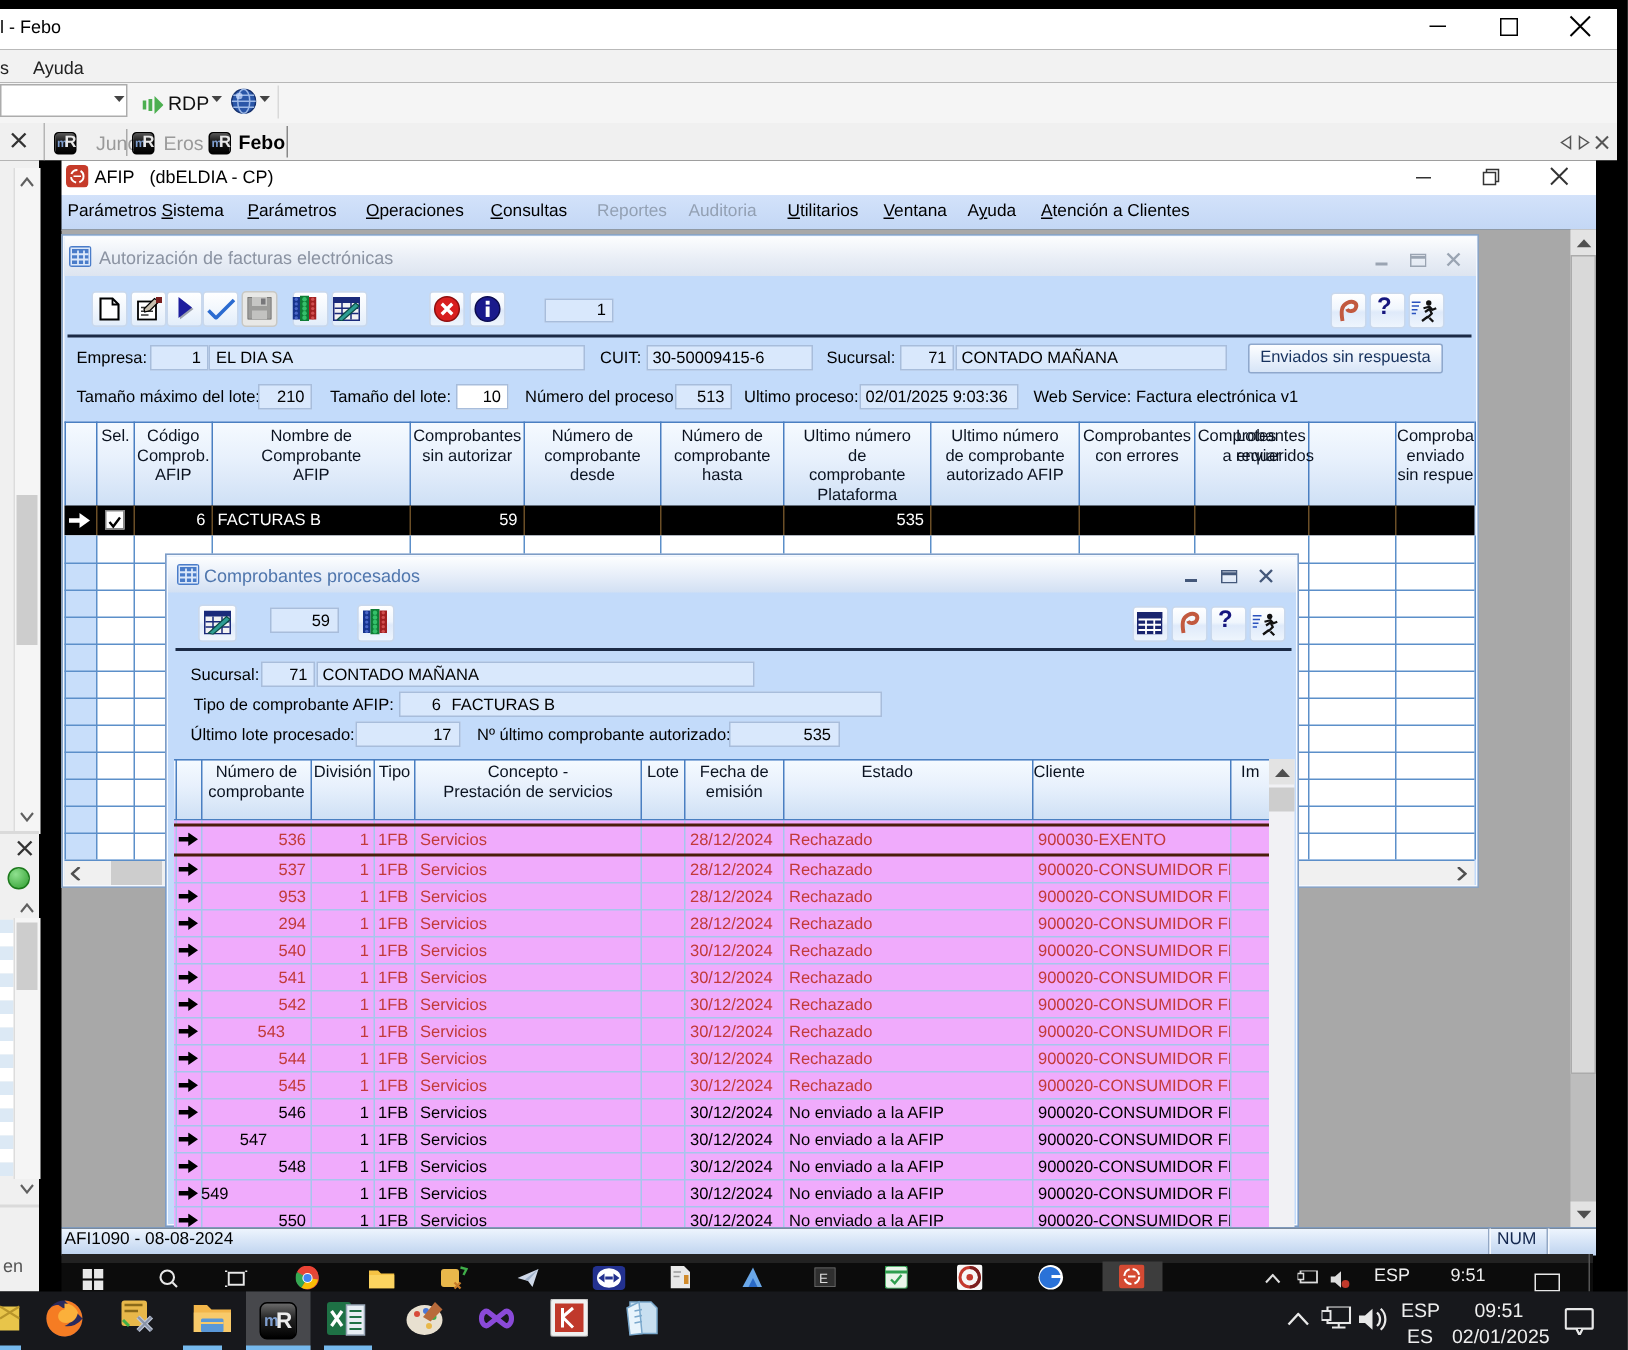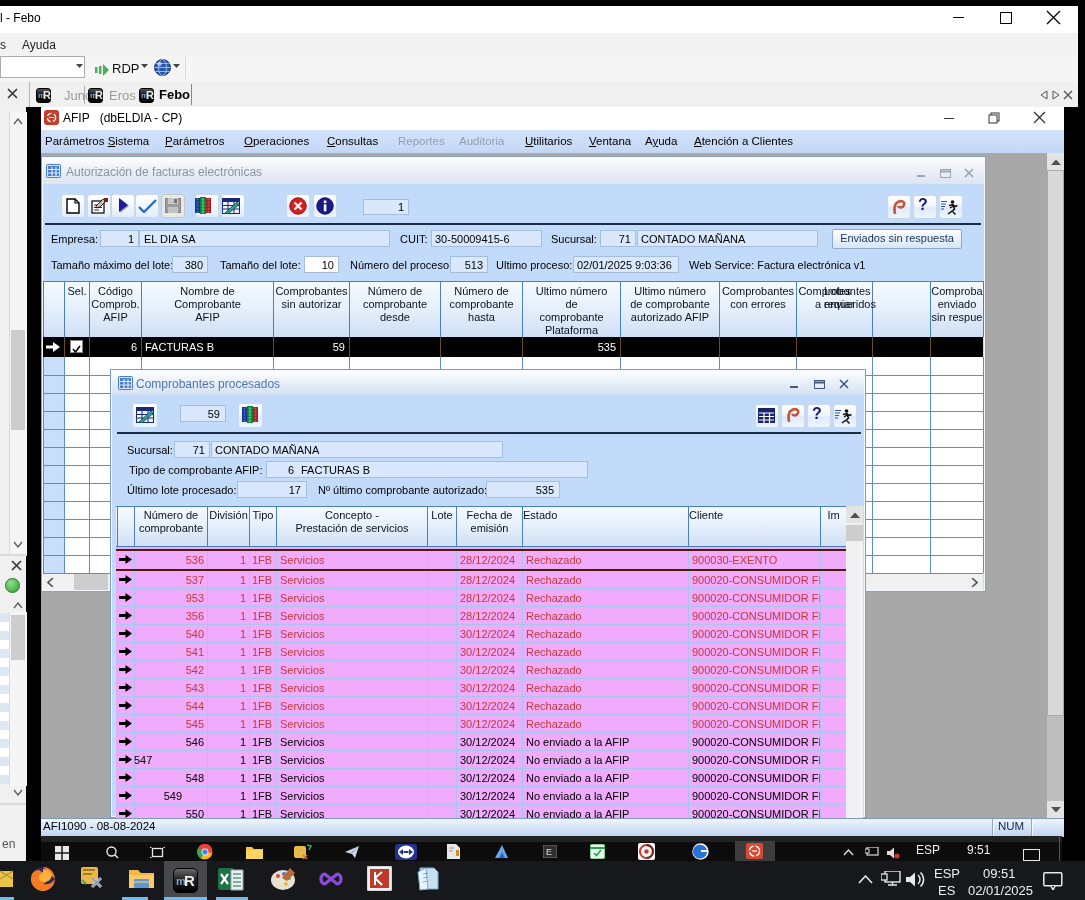--- a/index.html
+++ b/index.html
@@ -276,21 +276,21 @@
 <div class="t" style="left:435px;top:233px;font-size:11px">30-50009415-6</div>
 <div class="t" style="left:551px;top:233px;font-size:11px;color:#000">Sucursal:</div>
 <div class="fld" style="left:600px;top:230px;width:36px;height:17px"></div>
 <div class="t" style="left:600px;top:233px;width:31px;text-align:right;font-size:11px">71</div>
 <div class="fld" style="left:637px;top:230px;width:181px;height:17px"></div>
 <div class="t" style="left:641px;top:233px;font-size:11px">CONTADO MAÑANA</div>
 <div class="a" style="left:832px;top:229px;width:130px;height:20px;border:1px solid #8fa8cc;border-radius:2px;background:linear-gradient(#fdfeff,#e8f0fb 55%,#d7e5f7);box-sizing:border-box"></div>
 <div class="t" style="left:832px;top:232px;width:130px;text-align:center;font-size:11px;color:#17325e">Enviados sin respuesta</div>
 <div class="t" style="left:51px;top:259px;font-size:11px;color:#000">Tamaño máximo del lote:</div>
 <div class="fld" style="left:172px;top:256px;width:36px;height:17px"></div>
-<div class="t" style="left:172px;top:259px;width:31px;text-align:right;font-size:11px">380</div>
+<div class="t" style="left:172px;top:259px;width:31px;text-align:right;font-size:11px">210</div>
 <div class="t" style="left:220px;top:259px;font-size:11px;color:#000">Tamaño del lote:</div>
 <div class="fld" style="left:304px;top:256px;width:35px;height:17px;background:#fff"></div>
 <div class="t" style="left:304px;top:259px;width:30px;text-align:right;font-size:11px">10</div>
 <div class="t" style="left:350px;top:259px;font-size:11px;color:#000">Número del proceso:</div>
 <div class="fld" style="left:450px;top:256px;width:38px;height:17px"></div>
 <div class="t" style="left:450px;top:259px;width:33px;text-align:right;font-size:11px">513</div>
 <div class="t" style="left:496px;top:259px;font-size:11px;color:#000">Ultimo proceso:</div>
 <div class="fld" style="left:573px;top:256px;width:106px;height:17px"></div>
 <div class="t" style="left:577px;top:259px;font-size:11px">02/01/2025 9:03:36</div>
 <div class="t" style="left:689px;top:259px;font-size:11px;color:#000">Web Service: Factura electrónica v1</div>
@@ -471,21 +471,21 @@
 <div class="a" style="left:522px;top:506px;width:1px;height:41px;background:#4a7fc1"></div>
 <div class="a" style="left:688px;top:506px;width:1px;height:41px;background:#4a7fc1"></div>
 <div class="a" style="left:820px;top:506px;width:1px;height:41px;background:#4a7fc1"></div>
 <div class="a" style="left:846px;top:506px;width:1px;height:41px;background:#4a7fc1"></div>
 <div class="a" style="left:135px;top:509px;width:72px;text-align:center;font-size:11px;line-height:13px;color:#0a1220;overflow:hidden">Número de<br>comprobante</div>
 <div class="a" style="left:208px;top:509px;width:41px;text-align:center;font-size:11px;line-height:13px;color:#0a1220;overflow:hidden">División</div>
 <div class="a" style="left:250px;top:509px;width:26px;text-align:center;font-size:11px;line-height:13px;color:#0a1220;overflow:hidden">Tipo</div>
 <div class="a" style="left:277px;top:509px;width:150px;text-align:center;font-size:11px;line-height:13px;color:#0a1220;overflow:hidden">Concepto -<br>Prestación de servicios</div>
 <div class="a" style="left:428px;top:509px;width:28px;text-align:center;font-size:11px;line-height:13px;color:#0a1220;overflow:hidden">Lote</div>
 <div class="a" style="left:457px;top:509px;width:65px;text-align:center;font-size:11px;line-height:13px;color:#0a1220;overflow:hidden">Fecha de<br>emisión</div>
-<div class="a" style="left:523px;top:509px;width:165px;font-size:11px;line-height:13px;color:#0a1220;overflow:hidden">Estado</div>
+<div class="a" style="left:509px;top:509px;width:165px;text-align:center;font-size:11px;line-height:13px;color:#0a1220;overflow:hidden">Estado</div>
 <div class="a" style="left:689px;top:509px;width:131px;text-align:left;font-size:11px;line-height:13px;color:#0a1220;overflow:hidden">Cliente</div>
 <div class="a" style="left:821px;top:509px;width:25px;text-align:center;font-size:11px;line-height:13px;color:#0a1220;overflow:hidden">Im</div>
 <div class="a" style="left:846px;top:506px;width:17px;height:312px;background:#f1f1f4"></div>
 <div class="a" style="left:846px;top:506px;width:17px;height:17px;background:#e3e3e3"></div>
 <svg class="a" style="left:850px;top:512px" width="10" height="6">
       <path d="M0 6l5-5.5L10 6z" fill="#505050"></path>
     </svg>
 <div class="a" style="left:846px;top:525px;width:17px;height:16px;background:#cdcdcd"></div>
 <div class="a" style="left:116px;top:547px;width:730px;height:271px;background:#f0abfc;overflow:hidden">
 <div class="a" style="left:1px;top:0;width:1px;height:271px;background:#a6c6ec"></div>
@@ -530,21 +530,21 @@
 <div class="t" style="left:91px;top:45px;width:39px;text-align:right;font-size:11px;color:#c23a3a">1</div>
 <div class="t" style="left:136px;top:45px;font-size:11px;color:#c23a3a">1FB</div>
 <div class="t" style="left:164px;top:45px;font-size:11px;color:#c23a3a">Servicios</div>
 <div class="t" style="left:344px;top:45px;font-size:11px;color:#c23a3a">28/12/2024</div>
 <div class="t" style="left:410px;top:45px;font-size:11px;color:#c23a3a">Rechazado</div>
 <div class="t" style="left:576px;top:45px;width:128px;overflow:hidden;font-size:11px;color:#c23a3a">900020-CONSUMIDOR FI</div>
 <div class="a" style="left:0;top:77px;width:730px;height:1px;background:#a6c6ec"></div>
 <svg class="a" style="left:3px;top:64px" width="13" height="9">
         <path d="M0 3h6.5V0l6.5 4.5-6.5 4.5V6H0z" fill="#000"></path>
       </svg>
-<div class="t" style="left:18px;top:63px;width:70px;text-align:right;font-size:11px;color:#c23a3a">356</div>
+<div class="t" style="left:18px;top:63px;width:70px;text-align:right;font-size:11px;color:#c23a3a">294</div>
 <div class="t" style="left:91px;top:63px;width:39px;text-align:right;font-size:11px;color:#c23a3a">1</div>
 <div class="t" style="left:136px;top:63px;font-size:11px;color:#c23a3a">1FB</div>
 <div class="t" style="left:164px;top:63px;font-size:11px;color:#c23a3a">Servicios</div>
 <div class="t" style="left:344px;top:63px;font-size:11px;color:#c23a3a">28/12/2024</div>
 <div class="t" style="left:410px;top:63px;font-size:11px;color:#c23a3a">Rechazado</div>
 <div class="t" style="left:576px;top:63px;width:128px;overflow:hidden;font-size:11px;color:#c23a3a">900020-CONSUMIDOR FI</div>
 <div class="a" style="left:0;top:95px;width:730px;height:1px;background:#a6c6ec"></div>
 <svg class="a" style="left:3px;top:82px" width="13" height="9">
         <path d="M0 3h6.5V0l6.5 4.5-6.5 4.5V6H0z" fill="#000"></path>
       </svg>
@@ -574,21 +574,21 @@
 <div class="t" style="left:91px;top:117px;width:39px;text-align:right;font-size:11px;color:#c23a3a">1</div>
 <div class="t" style="left:136px;top:117px;font-size:11px;color:#c23a3a">1FB</div>
 <div class="t" style="left:164px;top:117px;font-size:11px;color:#c23a3a">Servicios</div>
 <div class="t" style="left:344px;top:117px;font-size:11px;color:#c23a3a">30/12/2024</div>
 <div class="t" style="left:410px;top:117px;font-size:11px;color:#c23a3a">Rechazado</div>
 <div class="t" style="left:576px;top:117px;width:128px;overflow:hidden;font-size:11px;color:#c23a3a">900020-CONSUMIDOR FI</div>
 <div class="a" style="left:0;top:149px;width:730px;height:1px;background:#a6c6ec"></div>
 <svg class="a" style="left:3px;top:136px" width="13" height="9">
         <path d="M0 3h6.5V0l6.5 4.5-6.5 4.5V6H0z" fill="#000"></path>
       </svg>
-<div class="t" style="left:18px;top:135px;width:70px;text-align:right;font-size:11px;color:#c23a3a">543</div>
+<div class="t" style="left:4px;top:135px;width:70px;text-align:right;font-size:11px;color:#c23a3a">543</div>
 <div class="t" style="left:91px;top:135px;width:39px;text-align:right;font-size:11px;color:#c23a3a">1</div>
 <div class="t" style="left:136px;top:135px;font-size:11px;color:#c23a3a">1FB</div>
 <div class="t" style="left:164px;top:135px;font-size:11px;color:#c23a3a">Servicios</div>
 <div class="t" style="left:344px;top:135px;font-size:11px;color:#c23a3a">30/12/2024</div>
 <div class="t" style="left:410px;top:135px;font-size:11px;color:#c23a3a">Rechazado</div>
 <div class="t" style="left:576px;top:135px;width:128px;overflow:hidden;font-size:11px;color:#c23a3a">900020-CONSUMIDOR FI</div>
 <div class="a" style="left:0;top:167px;width:730px;height:1px;background:#a6c6ec"></div>
 <svg class="a" style="left:3px;top:154px" width="13" height="9">
         <path d="M0 3h6.5V0l6.5 4.5-6.5 4.5V6H0z" fill="#000"></path>
       </svg>
@@ -618,21 +618,21 @@
 <div class="t" style="left:91px;top:189px;width:39px;text-align:right;font-size:11px;color:#000">1</div>
 <div class="t" style="left:136px;top:189px;font-size:11px;color:#000">1FB</div>
 <div class="t" style="left:164px;top:189px;font-size:11px;color:#000">Servicios</div>
 <div class="t" style="left:344px;top:189px;font-size:11px;color:#000">30/12/2024</div>
 <div class="t" style="left:410px;top:189px;font-size:11px;color:#000">No enviado a la AFIP</div>
 <div class="t" style="left:576px;top:189px;width:128px;overflow:hidden;font-size:11px;color:#000">900020-CONSUMIDOR FI</div>
 <div class="a" style="left:0;top:221px;width:730px;height:1px;background:#a6c6ec"></div>
 <svg class="a" style="left:3px;top:208px" width="13" height="9">
         <path d="M0 3h6.5V0l6.5 4.5-6.5 4.5V6H0z" fill="#000"></path>
       </svg>
-<div class="t" style="left:18px;top:207px;width:70px;text-align:left;font-size:11px;color:#000">547</div>
+<div class="t" style="left:18px;top:207px;width:70px;text-align:center;font-size:11px;color:#000">547</div>
 <div class="t" style="left:91px;top:207px;width:39px;text-align:right;font-size:11px;color:#000">1</div>
 <div class="t" style="left:136px;top:207px;font-size:11px;color:#000">1FB</div>
 <div class="t" style="left:164px;top:207px;font-size:11px;color:#000">Servicios</div>
 <div class="t" style="left:344px;top:207px;font-size:11px;color:#000">30/12/2024</div>
 <div class="t" style="left:410px;top:207px;font-size:11px;color:#000">No enviado a la AFIP</div>
 <div class="t" style="left:576px;top:207px;width:128px;overflow:hidden;font-size:11px;color:#000">900020-CONSUMIDOR FI</div>
 <div class="a" style="left:0;top:239px;width:730px;height:1px;background:#a6c6ec"></div>
 <svg class="a" style="left:3px;top:226px" width="13" height="9">
         <path d="M0 3h6.5V0l6.5 4.5-6.5 4.5V6H0z" fill="#000"></path>
       </svg>
@@ -640,21 +640,21 @@
 <div class="t" style="left:91px;top:225px;width:39px;text-align:right;font-size:11px;color:#000">1</div>
 <div class="t" style="left:136px;top:225px;font-size:11px;color:#000">1FB</div>
 <div class="t" style="left:164px;top:225px;font-size:11px;color:#000">Servicios</div>
 <div class="t" style="left:344px;top:225px;font-size:11px;color:#000">30/12/2024</div>
 <div class="t" style="left:410px;top:225px;font-size:11px;color:#000">No enviado a la AFIP</div>
 <div class="t" style="left:576px;top:225px;width:128px;overflow:hidden;font-size:11px;color:#000">900020-CONSUMIDOR FI</div>
 <div class="a" style="left:0;top:257px;width:730px;height:1px;background:#a6c6ec"></div>
 <svg class="a" style="left:3px;top:244px" width="13" height="9">
         <path d="M0 3h6.5V0l6.5 4.5-6.5 4.5V6H0z" fill="#000"></path>
       </svg>
-<div class="t" style="left:0;top:243px;width:66px;text-align:right;font-size:11px;color:#000">549</div>
+<div class="t" style="left:18px;top:243px;width:66px;font-size:11px;color:#000">549</div>
 <div class="t" style="left:91px;top:243px;width:39px;text-align:right;font-size:11px;color:#000">1</div>
 <div class="t" style="left:136px;top:243px;font-size:11px;color:#000">1FB</div>
 <div class="t" style="left:164px;top:243px;font-size:11px;color:#000">Servicios</div>
 <div class="t" style="left:344px;top:243px;font-size:11px;color:#000">30/12/2024</div>
 <div class="t" style="left:410px;top:243px;font-size:11px;color:#000">No enviado a la AFIP</div>
 <div class="t" style="left:576px;top:243px;width:128px;overflow:hidden;font-size:11px;color:#000">900020-CONSUMIDOR FI</div>
 
 <svg class="a" style="left:3px;top:262px" width="13" height="9">
         <path d="M0 3h6.5V0l6.5 4.5-6.5 4.5V6H0z" fill="#000"></path>
       </svg>

